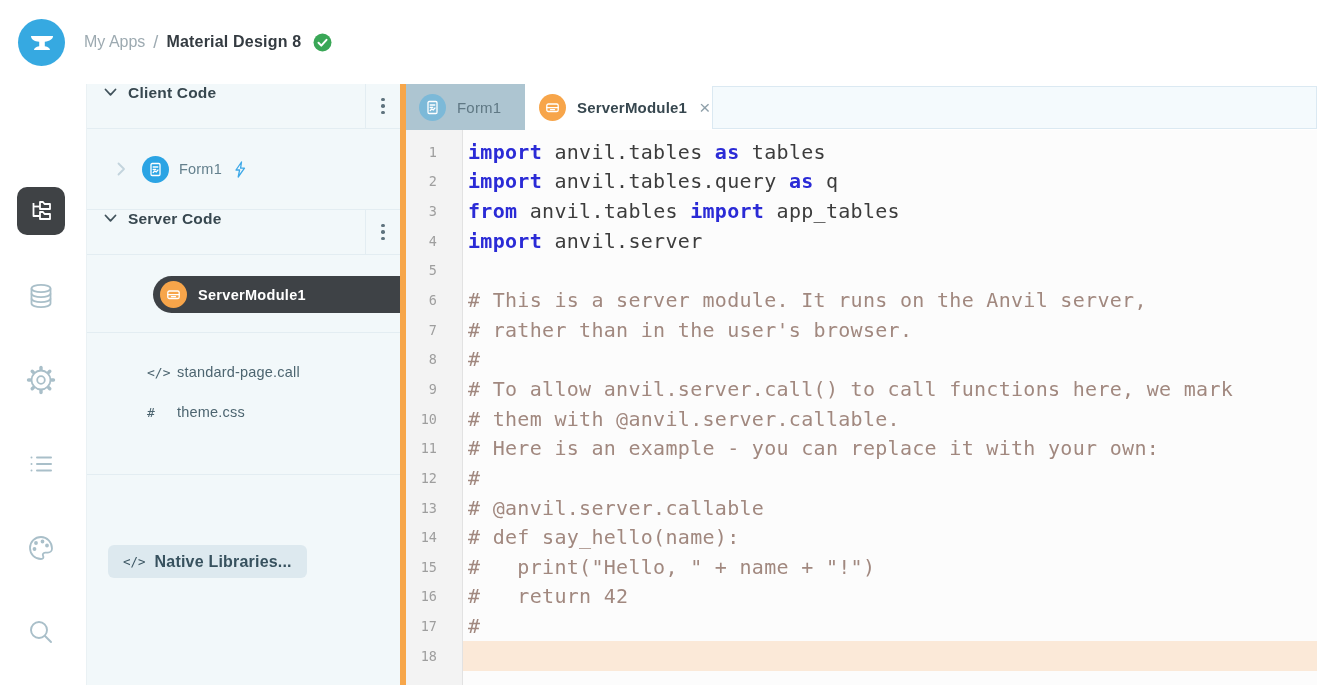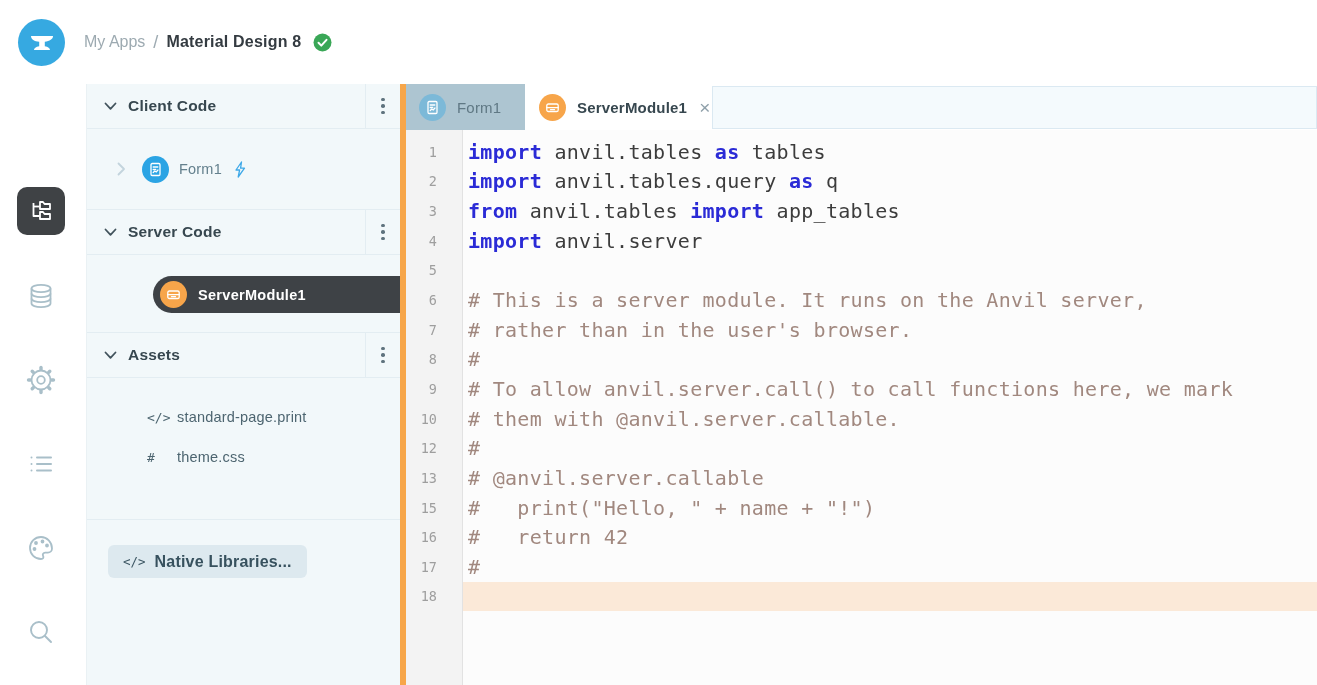--- a/index.html
+++ b/index.html
@@ -24,21 +24,21 @@
   .rail { position:absolute; left:0; top:84px; width:86px; bottom:0; background:#fff; }
   .rail-btn { position:absolute; left:17px; width:48px; height:48px; border-radius:10px;
               display:flex; align-items:center; justify-content:center; cursor:pointer; }
   .rail-btn.selected { background:#3f4245; }
 
   
   .panel { position:absolute; left:86px; top:84px; width:314px; bottom:0;
            background:#f2f8fa; border-left:1px solid #eaf1f4; }
   .accent-bar { position:absolute; left:400px; top:84px; width:6px; bottom:0; background:#f7a64a; z-index:5; }
 
-  .section-header { display:flex; align-items:center; height:45px; border-bottom:1px solid #e3edf2; }
+  .section-header { display:flex; align-items:flex-start; height:45px; border-bottom:1px solid #e3edf2; }
   .chev { width:16px; height:16px; margin-left:15px; display:flex; align-items:center; justify-content:center; cursor:pointer; }
   .section-title { margin-left:10px; font-weight:bold; font-size:15.5px; color:#37474f; letter-spacing:.2px; }
   .kebab-wrap { margin-left:auto; border-left:1px solid #e3edf2; align-self:stretch; width:35px;
                 display:flex; align-items:center; justify-content:center; cursor:pointer; }
   .kebab { display:flex; flex-direction:column; gap:3px; }
   .kebab i { width:3.5px; height:3.5px; border-radius:50%; background:#5f737e; }
 
   .client-body { height:81px; border-bottom:1px solid #e3edf2; position:relative; }
   .tree-row { position:absolute; left:0; right:0; top:20px; height:40px; display:flex; align-items:center; cursor:pointer; }
   .tree-chev { margin-left:30px; display:flex; }
@@ -241,39 +241,24 @@
           <svg width="15" height="15" viewBox="0 0 15 15" fill="none" stroke="#ffffff" stroke-width="1.3" stroke-linecap="round">
             <rect x="1.8" y="4" width="11.4" height="7.5" rx="1.6"></rect>
             <path d="M1.8 7.7 h11.4"></path>
             <path d="M5.5 9.7 h4"></path>
           </svg>
         </span>
         <span class="pill-label">ServerModule1</span>
       </div>
     </div>
 
-    <div class="section-header">
-      <span class="chev">
-        <svg width="13" height="9" viewBox="0 0 13 9" fill="none" stroke="#42535c" stroke-width="1.8" stroke-linecap="round" stroke-linejoin="round">
-            <polyline points="1.5,1.5 6.5,6.8 11.5,1.5"></polyline>
-          </svg>
-      </span>
-      <span class="section-title">Assets</span>
-      <span class="kebab-wrap">
-        <span class="kebab">
-            <i></i>
-            <i></i>
-            <i></i>
-          </span>
-      </span>
-    </div>
     <div class="assets-body">
       <div class="asset-row">
         <span class="asset-glyph">&lt;/&gt;</span>
-        <span class="asset-label">standard-page.print</span>
+        <span class="asset-label">standard-page.call</span>
       </div>
       <div class="asset-row">
         <span class="asset-glyph">#</span>
         <span class="asset-label">theme.css</span>
       </div>
     </div>
 
     <div class="nl-btn">
       <span class="nl-glyph">&lt;/&gt;</span>
       <span class="nl-label">Native Libraries...</span>
@@ -347,26 +332,34 @@
           </div>
           <div class="line">
             <span class="num">9</span>
             <span class="code"><span class="seg-cm"># To allow anvil.server.call() to call functions here, we mark</span></span>
           </div>
           <div class="line">
             <span class="num">10</span>
             <span class="code"><span class="seg-cm"># them with @anvil.server.callable.</span></span>
           </div>
           <div class="line">
+            <span class="num">11</span>
+            <span class="code"><span class="seg-cm"># Here is an example - you can replace it with your own:</span></span>
+          </div>
+          <div class="line">
             <span class="num">12</span>
             <span class="code"><span class="seg-cm">#</span></span>
           </div>
           <div class="line">
             <span class="num">13</span>
             <span class="code"><span class="seg-cm"># @anvil.server.callable</span></span>
+          </div>
+          <div class="line">
+            <span class="num">14</span>
+            <span class="code"><span class="seg-cm"># def say_hello(name):</span></span>
           </div>
           <div class="line">
             <span class="num">15</span>
             <span class="code"><span class="seg-cm">#   print("Hello, " + name + "!")</span></span>
           </div>
           <div class="line">
             <span class="num">16</span>
             <span class="code"><span class="seg-cm">#   return 42</span></span>
           </div>
           <div class="line">

